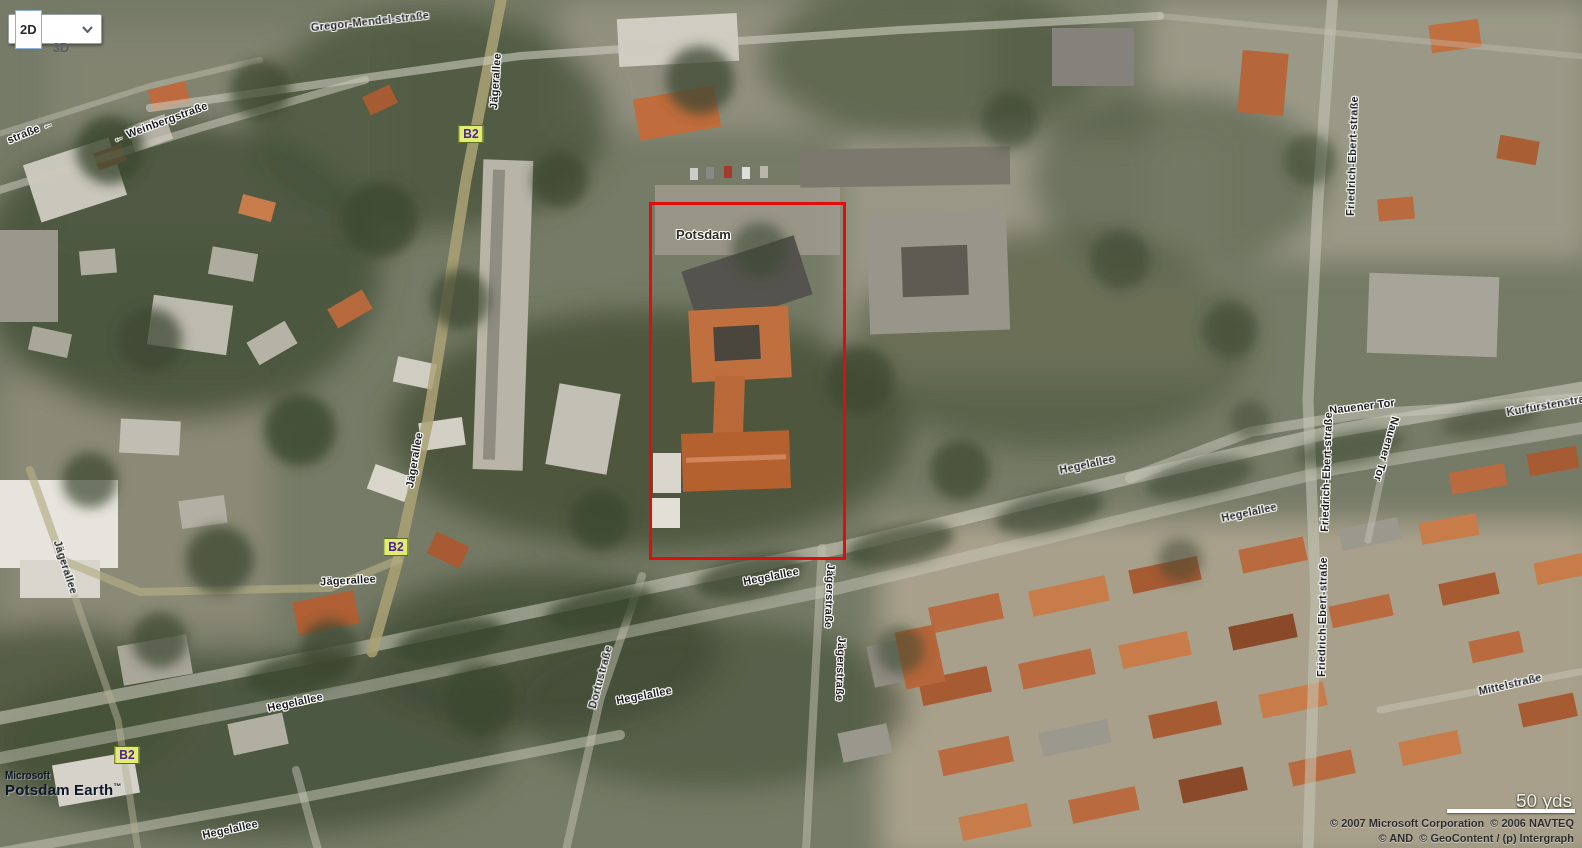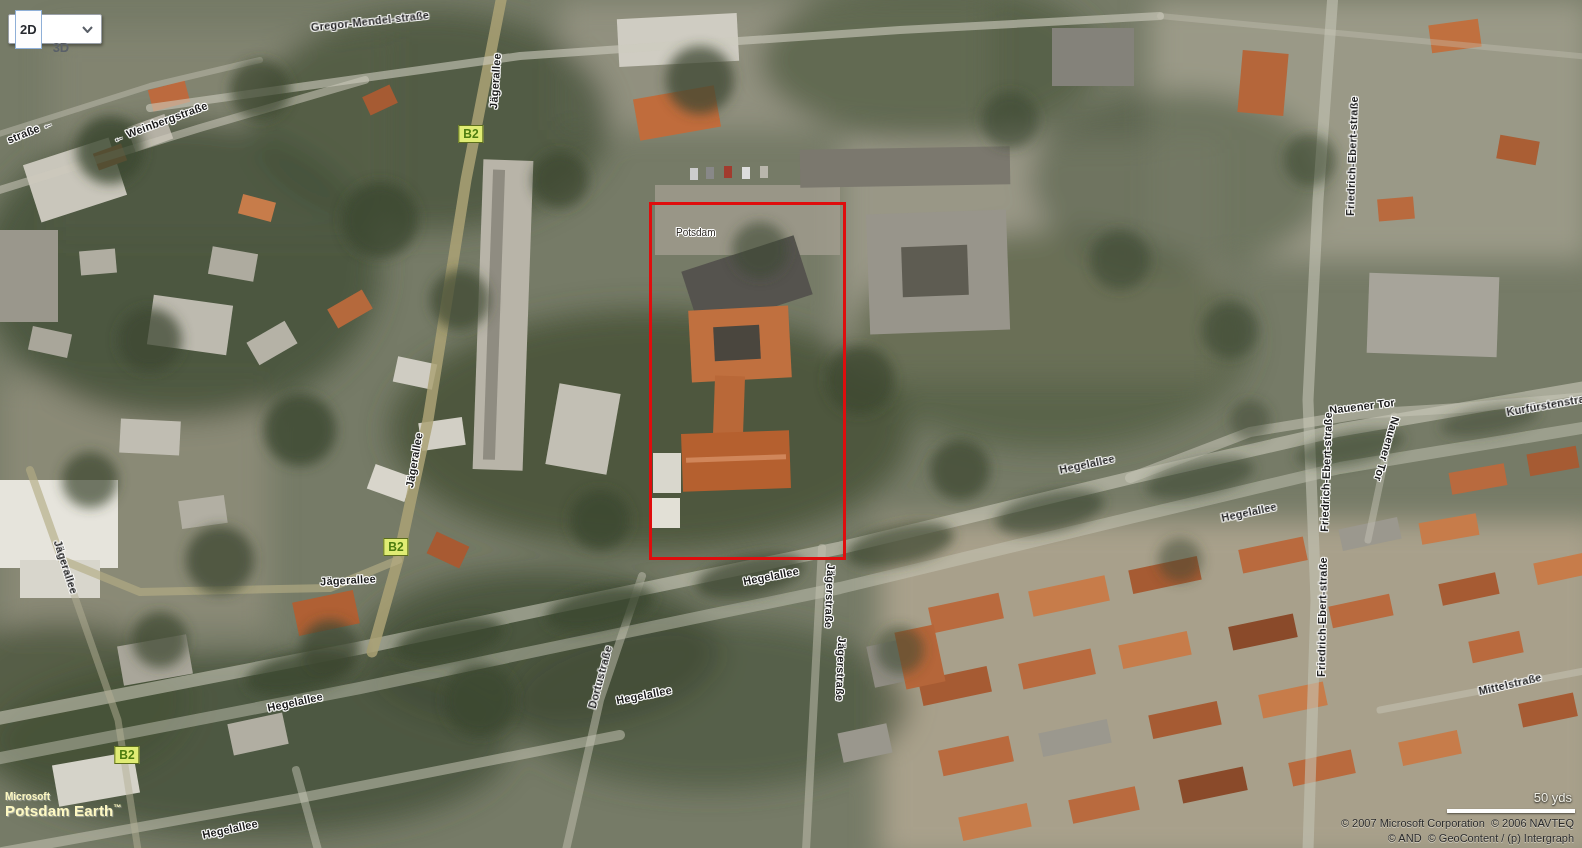--- a/index.html
+++ b/index.html
@@ -6,47 +6,47 @@
   #stage{position:relative;width:1582px;height:848px;overflow:hidden;
          font-family:"Liberation Sans","DejaVu Sans",sans-serif;background:#757a66;}
   #stage svg.aerial{position:absolute;left:0;top:0;}
   
   .street-label{position:absolute;white-space:nowrap;font-size:11px;font-weight:bold;
     color:#1c1c1c;letter-spacing:.2px;pointer-events:none;
     text-shadow:-1px 0 0 rgba(255,255,255,.9),1px 0 0 rgba(255,255,255,.9),
       0 -1px 0 rgba(255,255,255,.9),0 1px 0 rgba(255,255,255,.9),
       -1px -1px 0 rgba(255,255,255,.8),1px 1px 0 rgba(255,255,255,.8),
       1px -1px 0 rgba(255,255,255,.8),-1px 1px 0 rgba(255,255,255,.8);}
-  .place-label{position:absolute;font-size:10px;font-weight:normal;color:#2e2a24;
+  .place-label{position:absolute;font-size:13px;font-weight:bold;color:#2e2a24;
     text-shadow:-1px 0 0 #fff,1px 0 0 #fff,0 -1px 0 #fff,0 1px 0 #fff,
       1px 1px 0 #fff,-1px -1px 0 #fff;}
   
   .route-badge{position:absolute;transform:translate(-50%,-50%);
-    background:#e0ec74;border:1px solid #5c6d1d;color:#4d7c0f;
+    background:#e0ec74;border:1px solid #5c6d1d;color:#4c1d95;
     font-size:12px;font-weight:bold;line-height:16px;padding:0 4px;}
   
   .highlight-rect{position:absolute;left:649px;top:202px;width:191px;height:352px;
     border:3px solid #df0d0d;}
   
   .mode-control{position:absolute;left:8px;top:14px;height:28px;background:#fff;
     border:1px solid #9aa0a8;border-radius:2px;box-shadow:1px 2px 3px rgba(0,0,0,.35);
     display:flex;align-items:center;padding:0 6px;gap:6px;}
   .mode-btn{font-size:13px;font-weight:bold;color:#3a3f46;padding:11px 4px;cursor:pointer;}
   .mode-btn.selected{border:1px solid #8fb0d8;background:#fdfdfd;color:#26292e;}
   .mode-btn.unselected{font-weight:bold;color:#5a6068;border:1px solid transparent;margin-top:36px;}
   .mode-chevron{display:flex;align-items:center;cursor:pointer;padding:2px;}
   
-  .scale-label{position:absolute;right:10px;top:790px;font-size:13px;color:#f4f3ea;
+  .scale-label{position:absolute;right:10px;top:790px;font-size:19px;color:#f4f3ea;
     text-shadow:0 1px 2px rgba(0,0,0,.8),0 0 2px rgba(0,0,0,.6);}
   .scale-bar{position:absolute;left:1447px;top:809px;width:128px;height:4px;background:#fff;
     box-shadow:0 1px 2px rgba(0,0,0,.5);}
   .copyright{position:absolute;right:8px;text-align:right;font-size:11px;color:#2a2a2a;
-    text-shadow:0 1px 0 rgba(255,255,255,.45),0 0 1px rgba(255,255,255,.3);}
+    text-shadow:0 1px 0 rgba(255,255,255,.45),0 0 1px rgba(255,255,255,.3);font-weight:bold;}
   .copy1{top:817px;} .copy2{top:832px;margin-left:46px;}
-  .brand{position:absolute;left:5px;top:792px;color:#fef9c3;line-height:1.05;
+  .brand{position:absolute;left:5px;top:771px;color:#0f172a;line-height:1.05;
     text-shadow:1px 1px 1px rgba(255,255,255,.4);}
   .brand .b1{font-size:10px;font-weight:bold;display:block;}
   .brand .b2{font-size:15px;font-weight:bold;display:block;letter-spacing:.2px;}
   .brand .tm{font-size:8px;vertical-align:super;}
 </style>
 </head>
 <body>
 
 <div id="stage">
 

